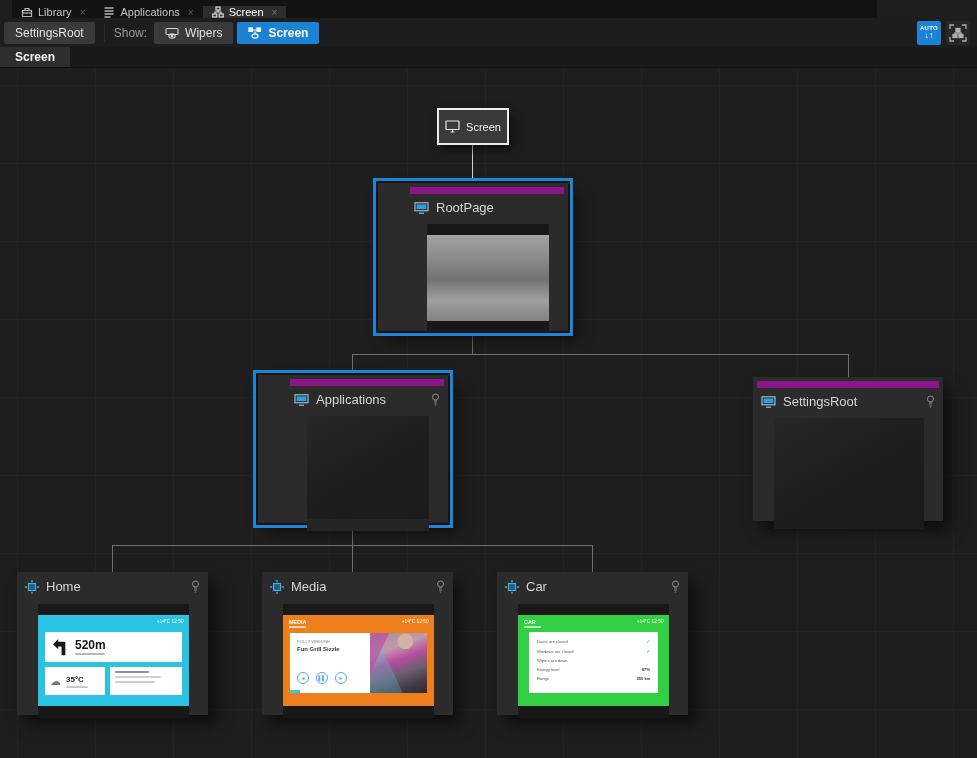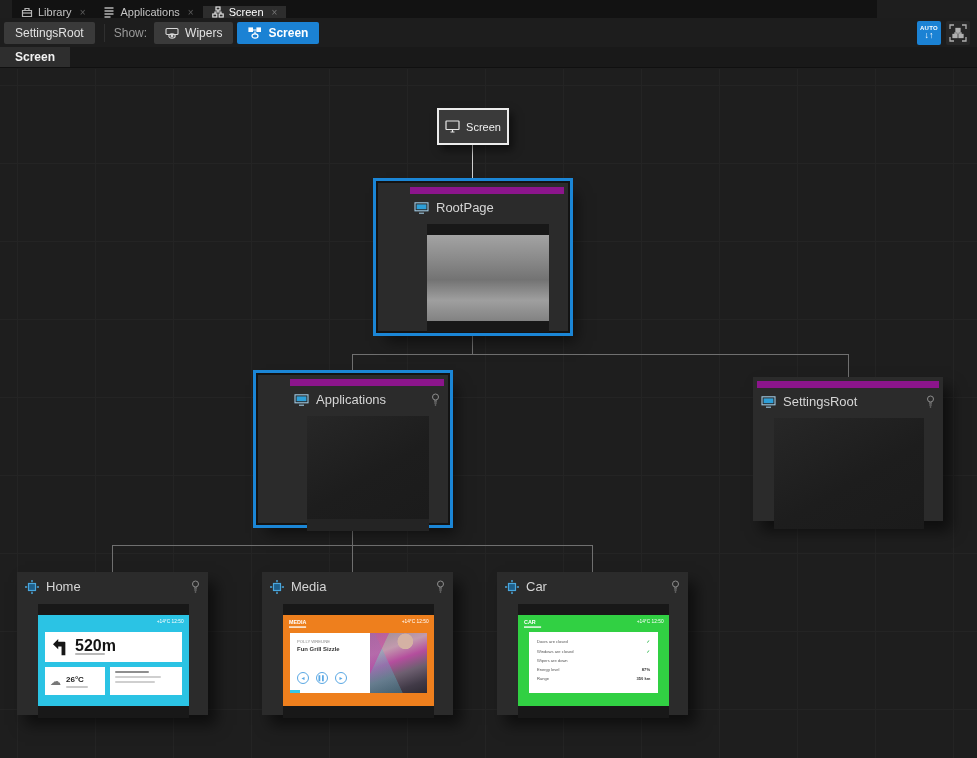--- a/index.html
+++ b/index.html
@@ -76,21 +76,21 @@
   
   .status { position:absolute; top:4px; right:5px; font-size:6px;
     transform:scale(.8); transform-origin:right top; color:#fff; white-space:nowrap; }
   .appname { position:absolute; top:4px; left:6px; color:#fff; font-weight:bold;
     font-size:6px; transform:scale(.9); transform-origin:left top; }
   .appname .sub { width:19px; height:2px; background:rgba(255,255,255,.75); margin-top:2px; }
   .bar { background:#c7c7c7; height:2px; border-radius:1px; }
 
   .navcard { position:absolute; left:7px; right:7px; top:17px; height:30px; background:#fff;
     display:flex; align-items:center; gap:7px; padding:0 8px; }
-  .navdist { font-size:16px; font-weight:bold; color:#141414; line-height:11px; }
+  .navdist { font-size:12px; font-weight:bold; color:#141414; line-height:11px; }
   .navrow2 { position:absolute; left:7px; right:7px; top:52px; display:flex; gap:5px; }
   .minicard { background:#fff; height:28px; }
   .wcard { flex:1; display:flex; align-items:center; gap:5px; padding:0 5px; }
   .wtemp { font-size:8px; font-weight:bold; color:#222; line-height:9px; }
   .cloud { font-size:11px; color:#777; line-height:11px; }
   .icard { flex:1.25; padding:4px 5px; display:flex; flex-direction:column; gap:3px; }
 
   .mediacard { position:absolute; left:7px; right:7px; top:18px; height:60px; background:#fff;
     display:flex; }
   .mleft { flex:1; padding:6px 0 0 7px; position:relative; }
@@ -325,21 +325,21 @@
             </span>
           <span>
             <div class="navdist">520m</div>
             <div class="bar" style="width:30px; background:#b9b9b9; margin-top:2px;"></div>
           </span>
         </div>
         <div class="navrow2">
           <div class="minicard wcard">
             <span class="cloud">☁</span>
             <span>
-              <div class="wtemp">26°C</div>
+              <div class="wtemp">35°C</div>
               <div class="bar" style="width:22px; background:#c9c9c9; margin-top:2px;"></div>
             </span>
           </div>
           <div class="minicard icard">
             <div class="bar" style="width:34px; background:#8f8f8f;"></div>
             <div class="bar" style="width:46px; background:#cfcfcf;"></div>
             <div class="bar" style="width:40px; background:#cfcfcf;"></div>
           </div>
         </div>
       </div>

